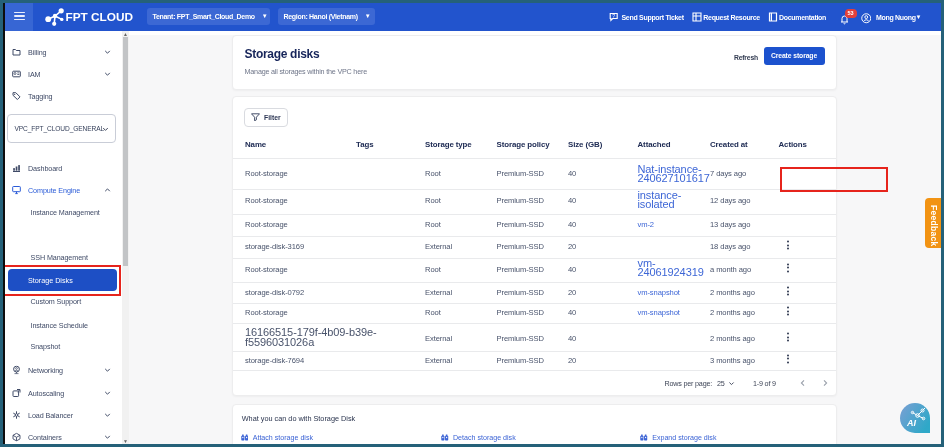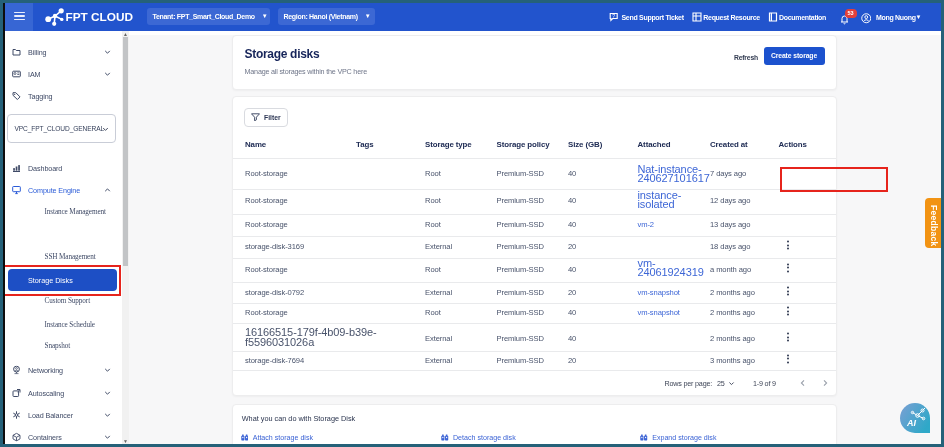--- a/index.html
+++ b/index.html
@@ -19,21 +19,21 @@
   .pill{position:absolute;top:5px;height:17px;background:#3c68d4;border-radius:3px;color:#fff;
         font-size:7px;font-weight:600;line-height:17px;letter-spacing:-0.3px;}
   .pill .car{display:inline-block;margin-left:7px;font-size:6px;vertical-align:0.5px;}
   .tb-item{position:absolute;top:50%;transform:translateY(-50%);color:#fff;font-size:7px;font-weight:600;white-space:nowrap;letter-spacing:-0.3px;}
   
   #sidebar{position:absolute;left:0;top:28px;width:117px;bottom:0;background:#fff;}
   .sitem{position:absolute;left:0;width:117px;height:20px;color:#3f4a66;font-size:7.2px;}
   .sitem .txt{position:absolute;left:23.5px;top:50%;transform:translateY(-50%);white-space:nowrap;letter-spacing:-0.1px;}
   .sitem .ico{position:absolute;left:7px;top:50%;transform:translateY(-50%);width:9px;height:9px;}
   .sitem .chev{position:absolute;left:99px;top:50%;transform:translateY(-50%);width:7px;height:7px;}
-  .sub .txt{left:40px;font-family:Liberation Serif, serif;}
+  .sub .txt{left:26px;}
   #vpcbox{position:absolute;left:2px;top:111px;width:107.5px;height:27.5px;border:1px solid #c9cdd7;
           border-radius:4px;background:#fff;}
   #vpcbox .t{position:absolute;left:7px;top:50%;transform:translateY(-50%);font-size:6.6px;color:#333e59;letter-spacing:-0.1px;}
   
   #sb-track{position:absolute;left:117px;top:28px;width:7.5px;bottom:0;background:#f1f1f1;}
   #sb-thumb{position:absolute;left:118px;top:34.5px;width:5.5px;height:229px;background:#c2c4c6;}
   
   #content{position:absolute;left:124.5px;top:28px;right:0;bottom:0;background:#fff;}
   #graybg{position:absolute;left:0;top:4px;right:0;bottom:0;background:#f7f7f8;}
   .card{position:absolute;background:#fff;border:1px solid #ededee;border-radius:4px;

